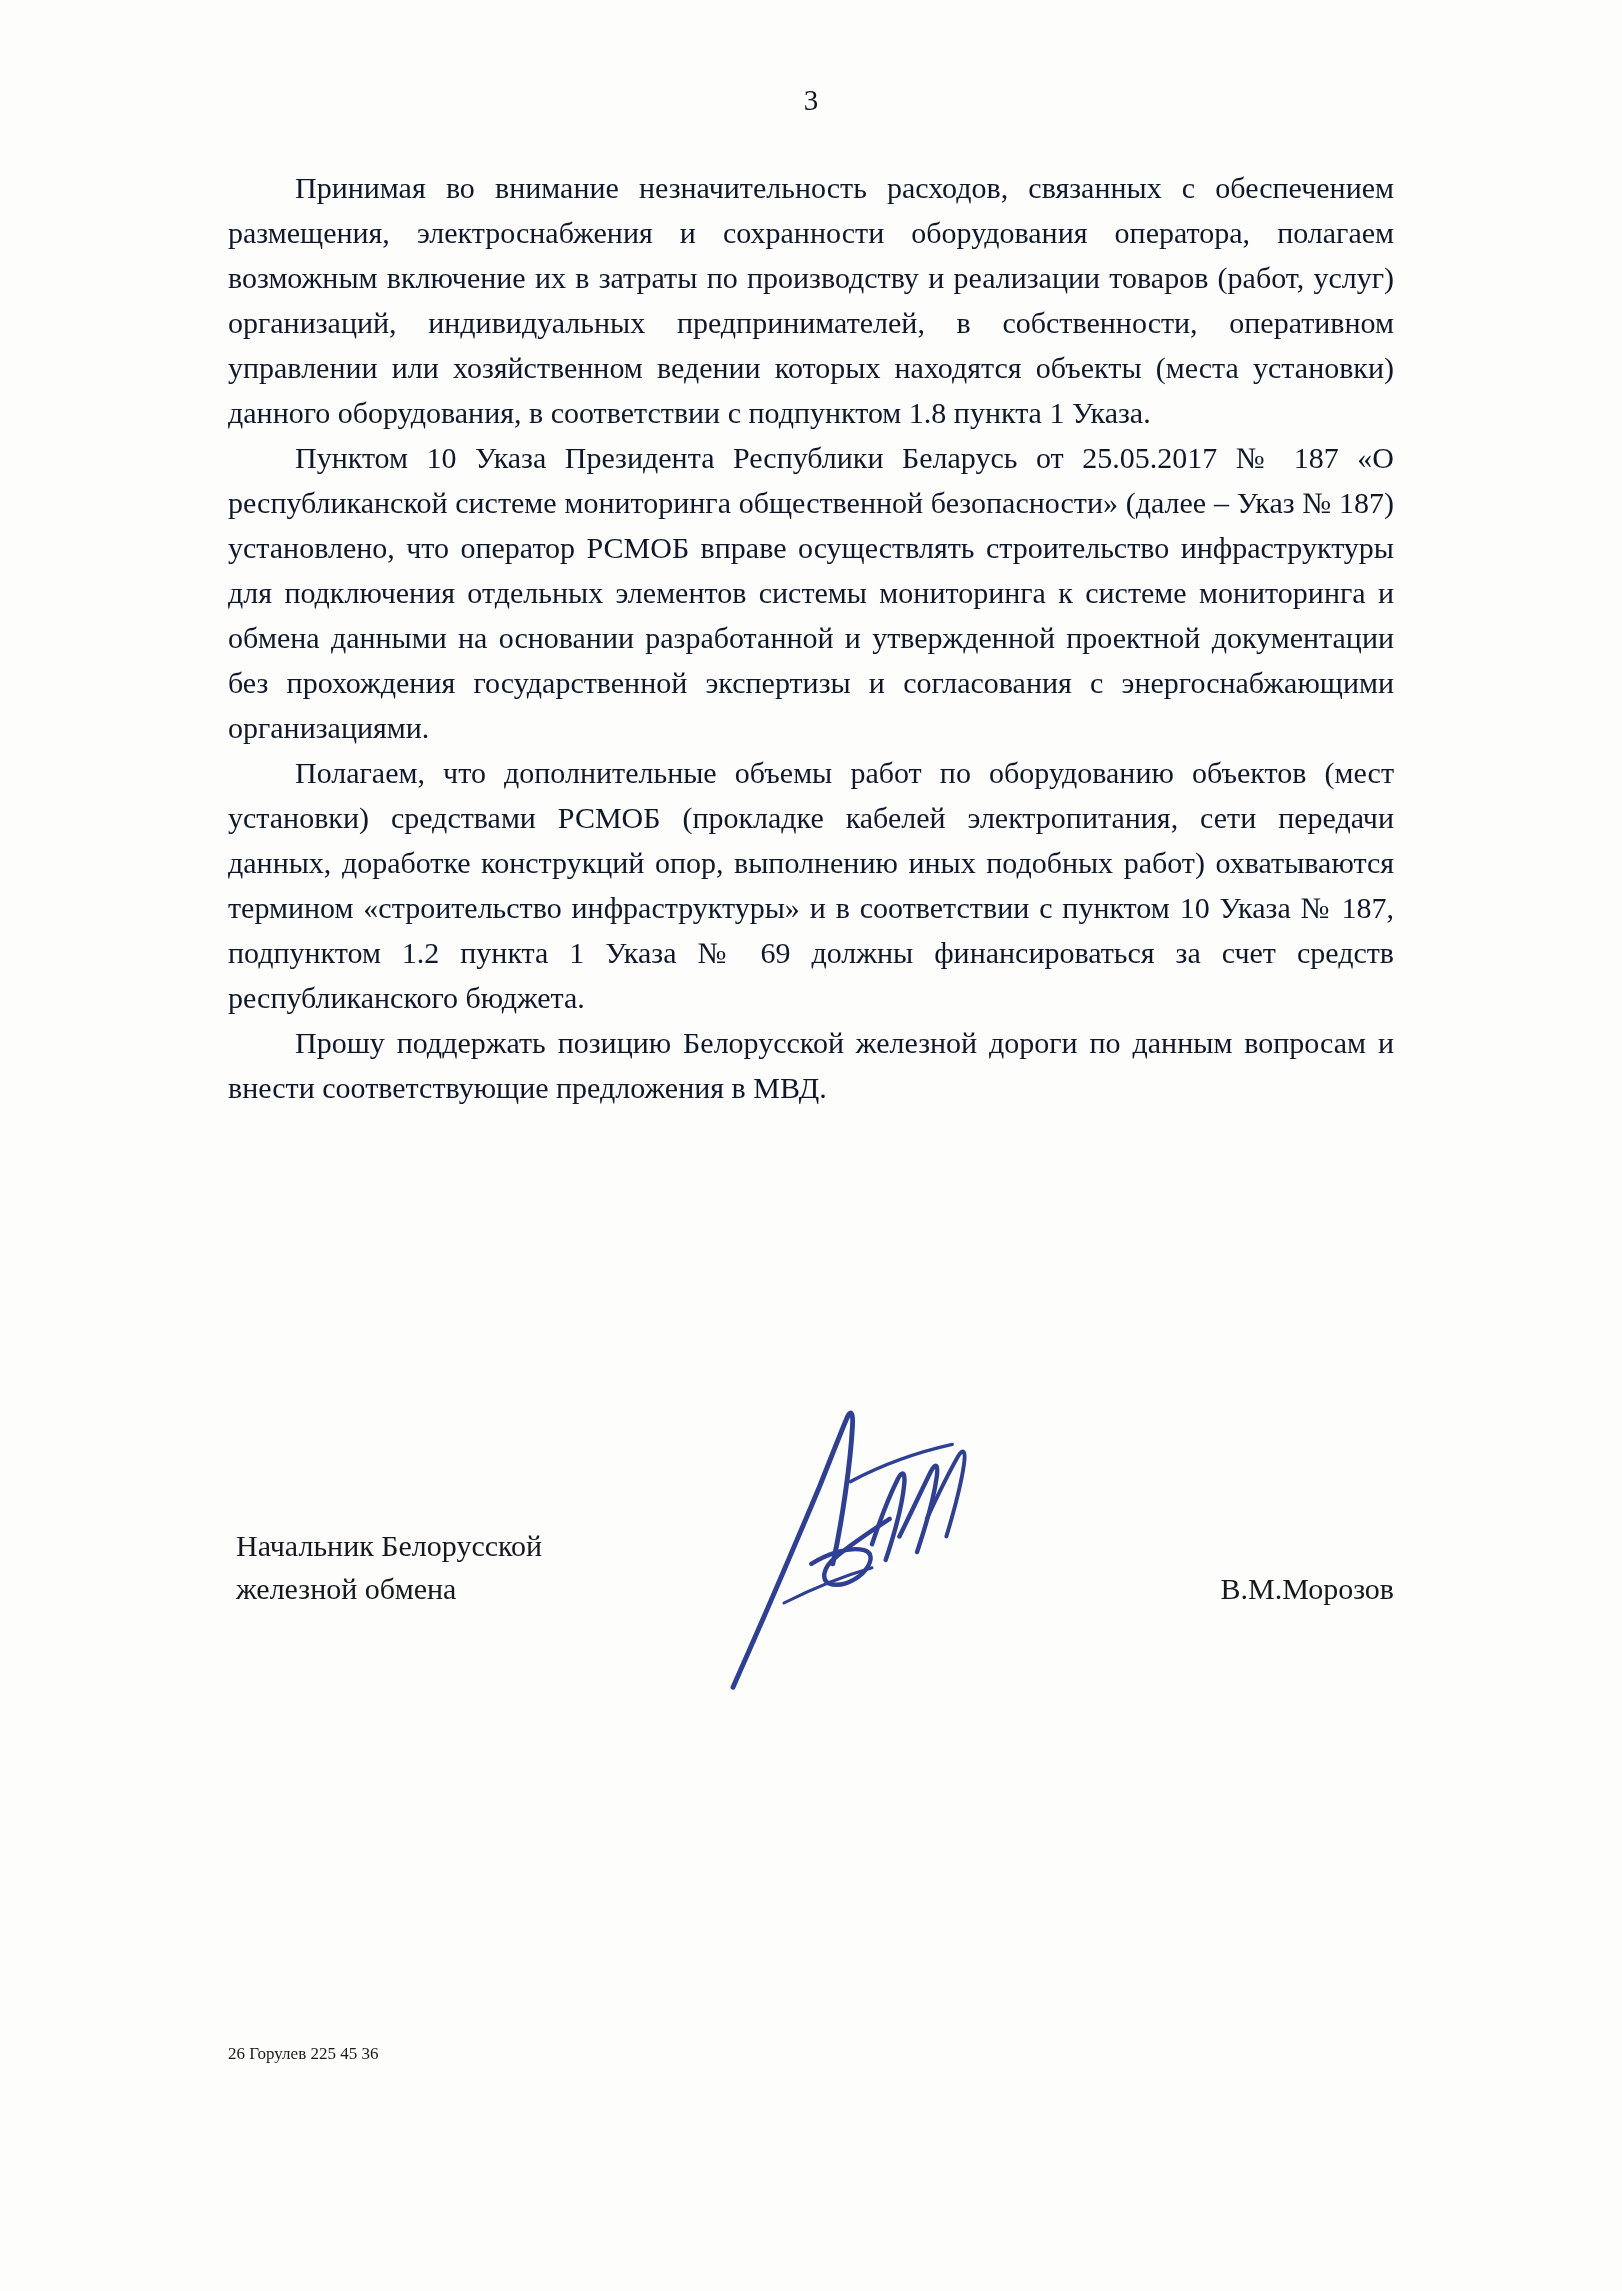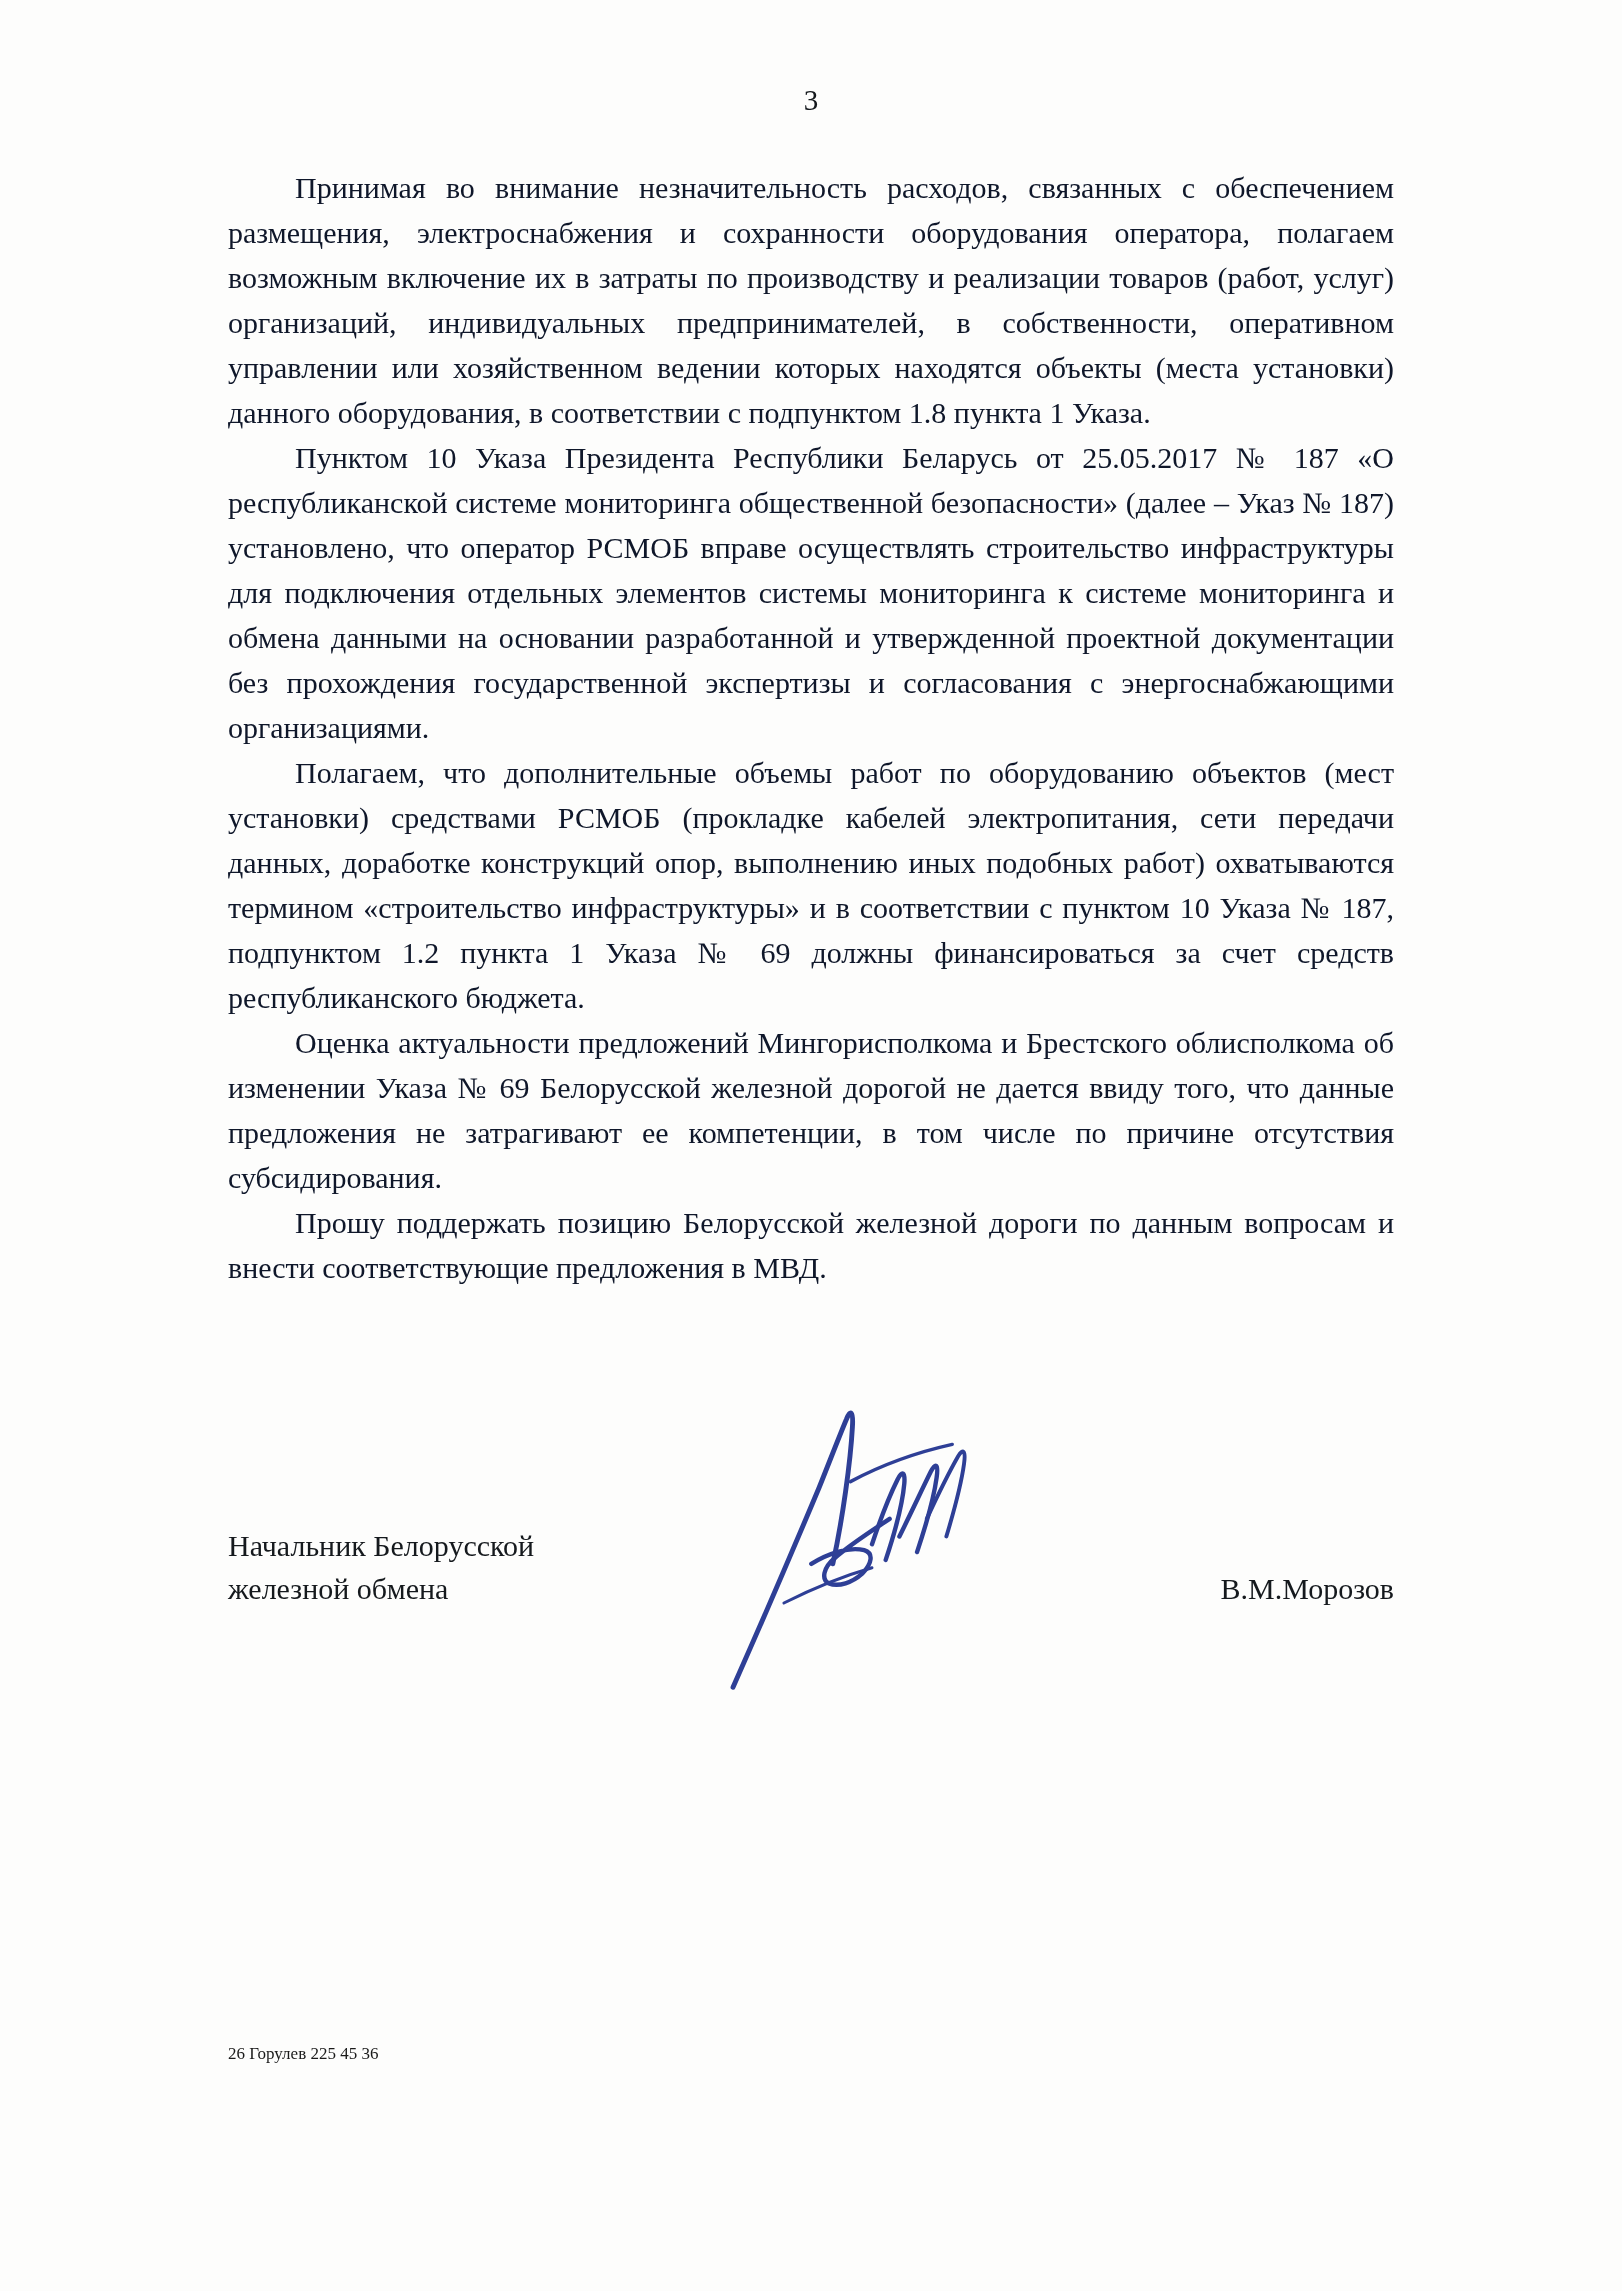--- a/index.html
+++ b/index.html
@@ -51,20 +51,21 @@
     left: 228px;
     width: 1166px;
     font-size: 30px;
     line-height: 43px;
     color: #15191d;
   }
   .sig-row {
     display: flex;
     justify-content: space-between;
     align-items: flex-start;
+    margin-left: 8px;
   }
   .sig-left {
     width: 510px;
   }
   .sig-name {
     padding-top: 43px;
     white-space: nowrap;
   }
   .signature-mark {
     position: absolute;
@@ -87,21 +88,20 @@
 <body>
 
 <div class="page">
 
   <div class="page-number">3</div>
 
   <div class="body-text">
     <p>Принимая во внимание незначительность расходов, связанных с обеспечением размещения, электроснабжения и сохранности оборудования оператора, полагаем возможным включение их в затраты по производству и реализации товаров (работ, услуг) организаций, индивидуальных предпринимателей, в собственности, оперативном управлении или хозяйственном ведении которых находятся объекты (места установки) данного оборудования, в соответствии с подпунктом 1.8 пункта 1 Указа.</p>
     <p>Пунктом 10 Указа Президента Республики Беларусь от 25.05.2017 № 187 «О республиканской системе мониторинга общественной безопасности» (далее – Указ № 187) установлено, что оператор РСМОБ вправе осуществлять строительство инфраструктуры для подключения отдельных элементов системы мониторинга к системе мониторинга и обмена данными на основании разработанной и утвержденной проектной документации без прохождения государственной экспертизы и согласования с энергоснабжающими организациями.</p>
     <p>Полагаем, что дополнительные объемы работ по оборудованию объектов (мест установки) средствами РСМОБ (прокладке кабелей электропитания, сети передачи данных, доработке конструкций опор, выполнению иных подобных работ) охватываются термином «строительство инфраструктуры» и в соответствии с пунктом 10 Указа № 187, подпунктом 1.2 пункта 1 Указа № 69 должны финансироваться за счет средств республиканского бюджета.</p>
-    <p>Оценка актуальности предложений Мингорисполкома и Брестского облисполкома об изменении Указа № 69 Белорусской железной дорогой не дается ввиду того, что данные предложения не затрагивают ее компетенции, в том числе по причине отсутствия субсидирования.</p>
     <p>Прошу поддержать позицию Белорусской железной дороги по данным вопросам и внести соответствующие предложения в МВД.</p>
   </div>
 
   <div class="signature-block">
     <div class="sig-row">
       <div class="sig-left">
         <div>Начальник Белорусской</div>
         <div>железной обмена</div>
       </div>
       <div class="sig-name">В.М.Морозов</div>

